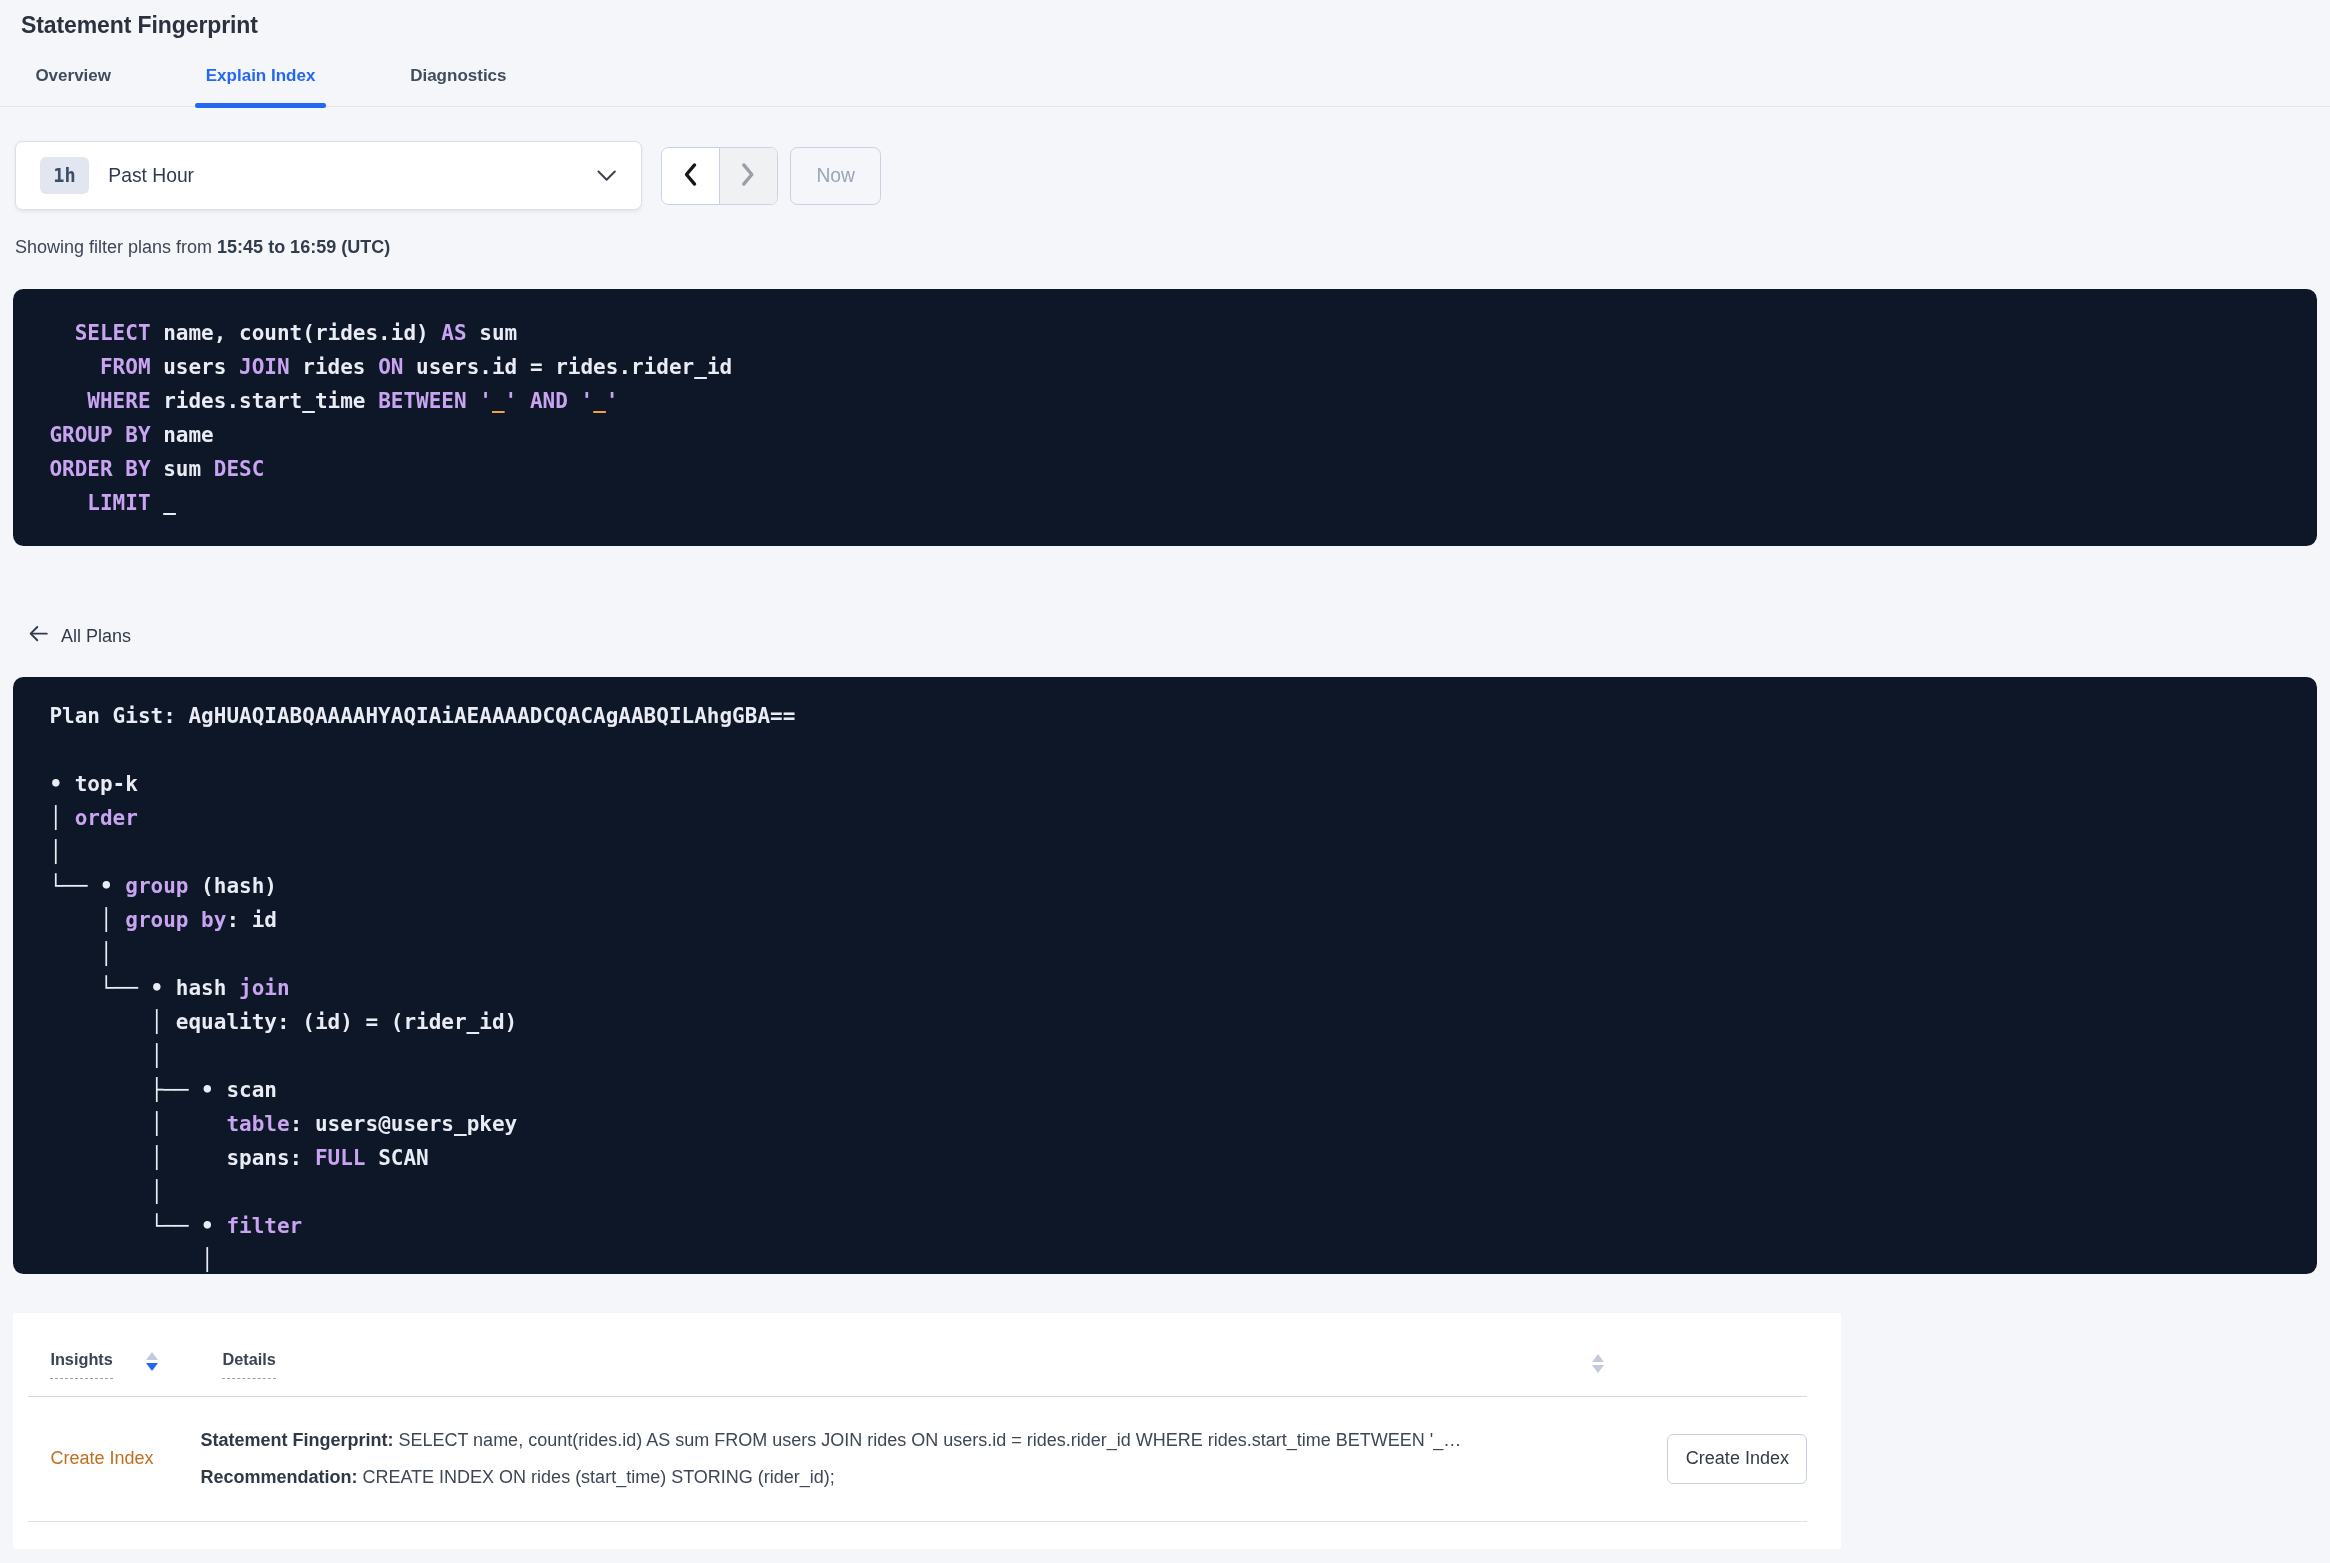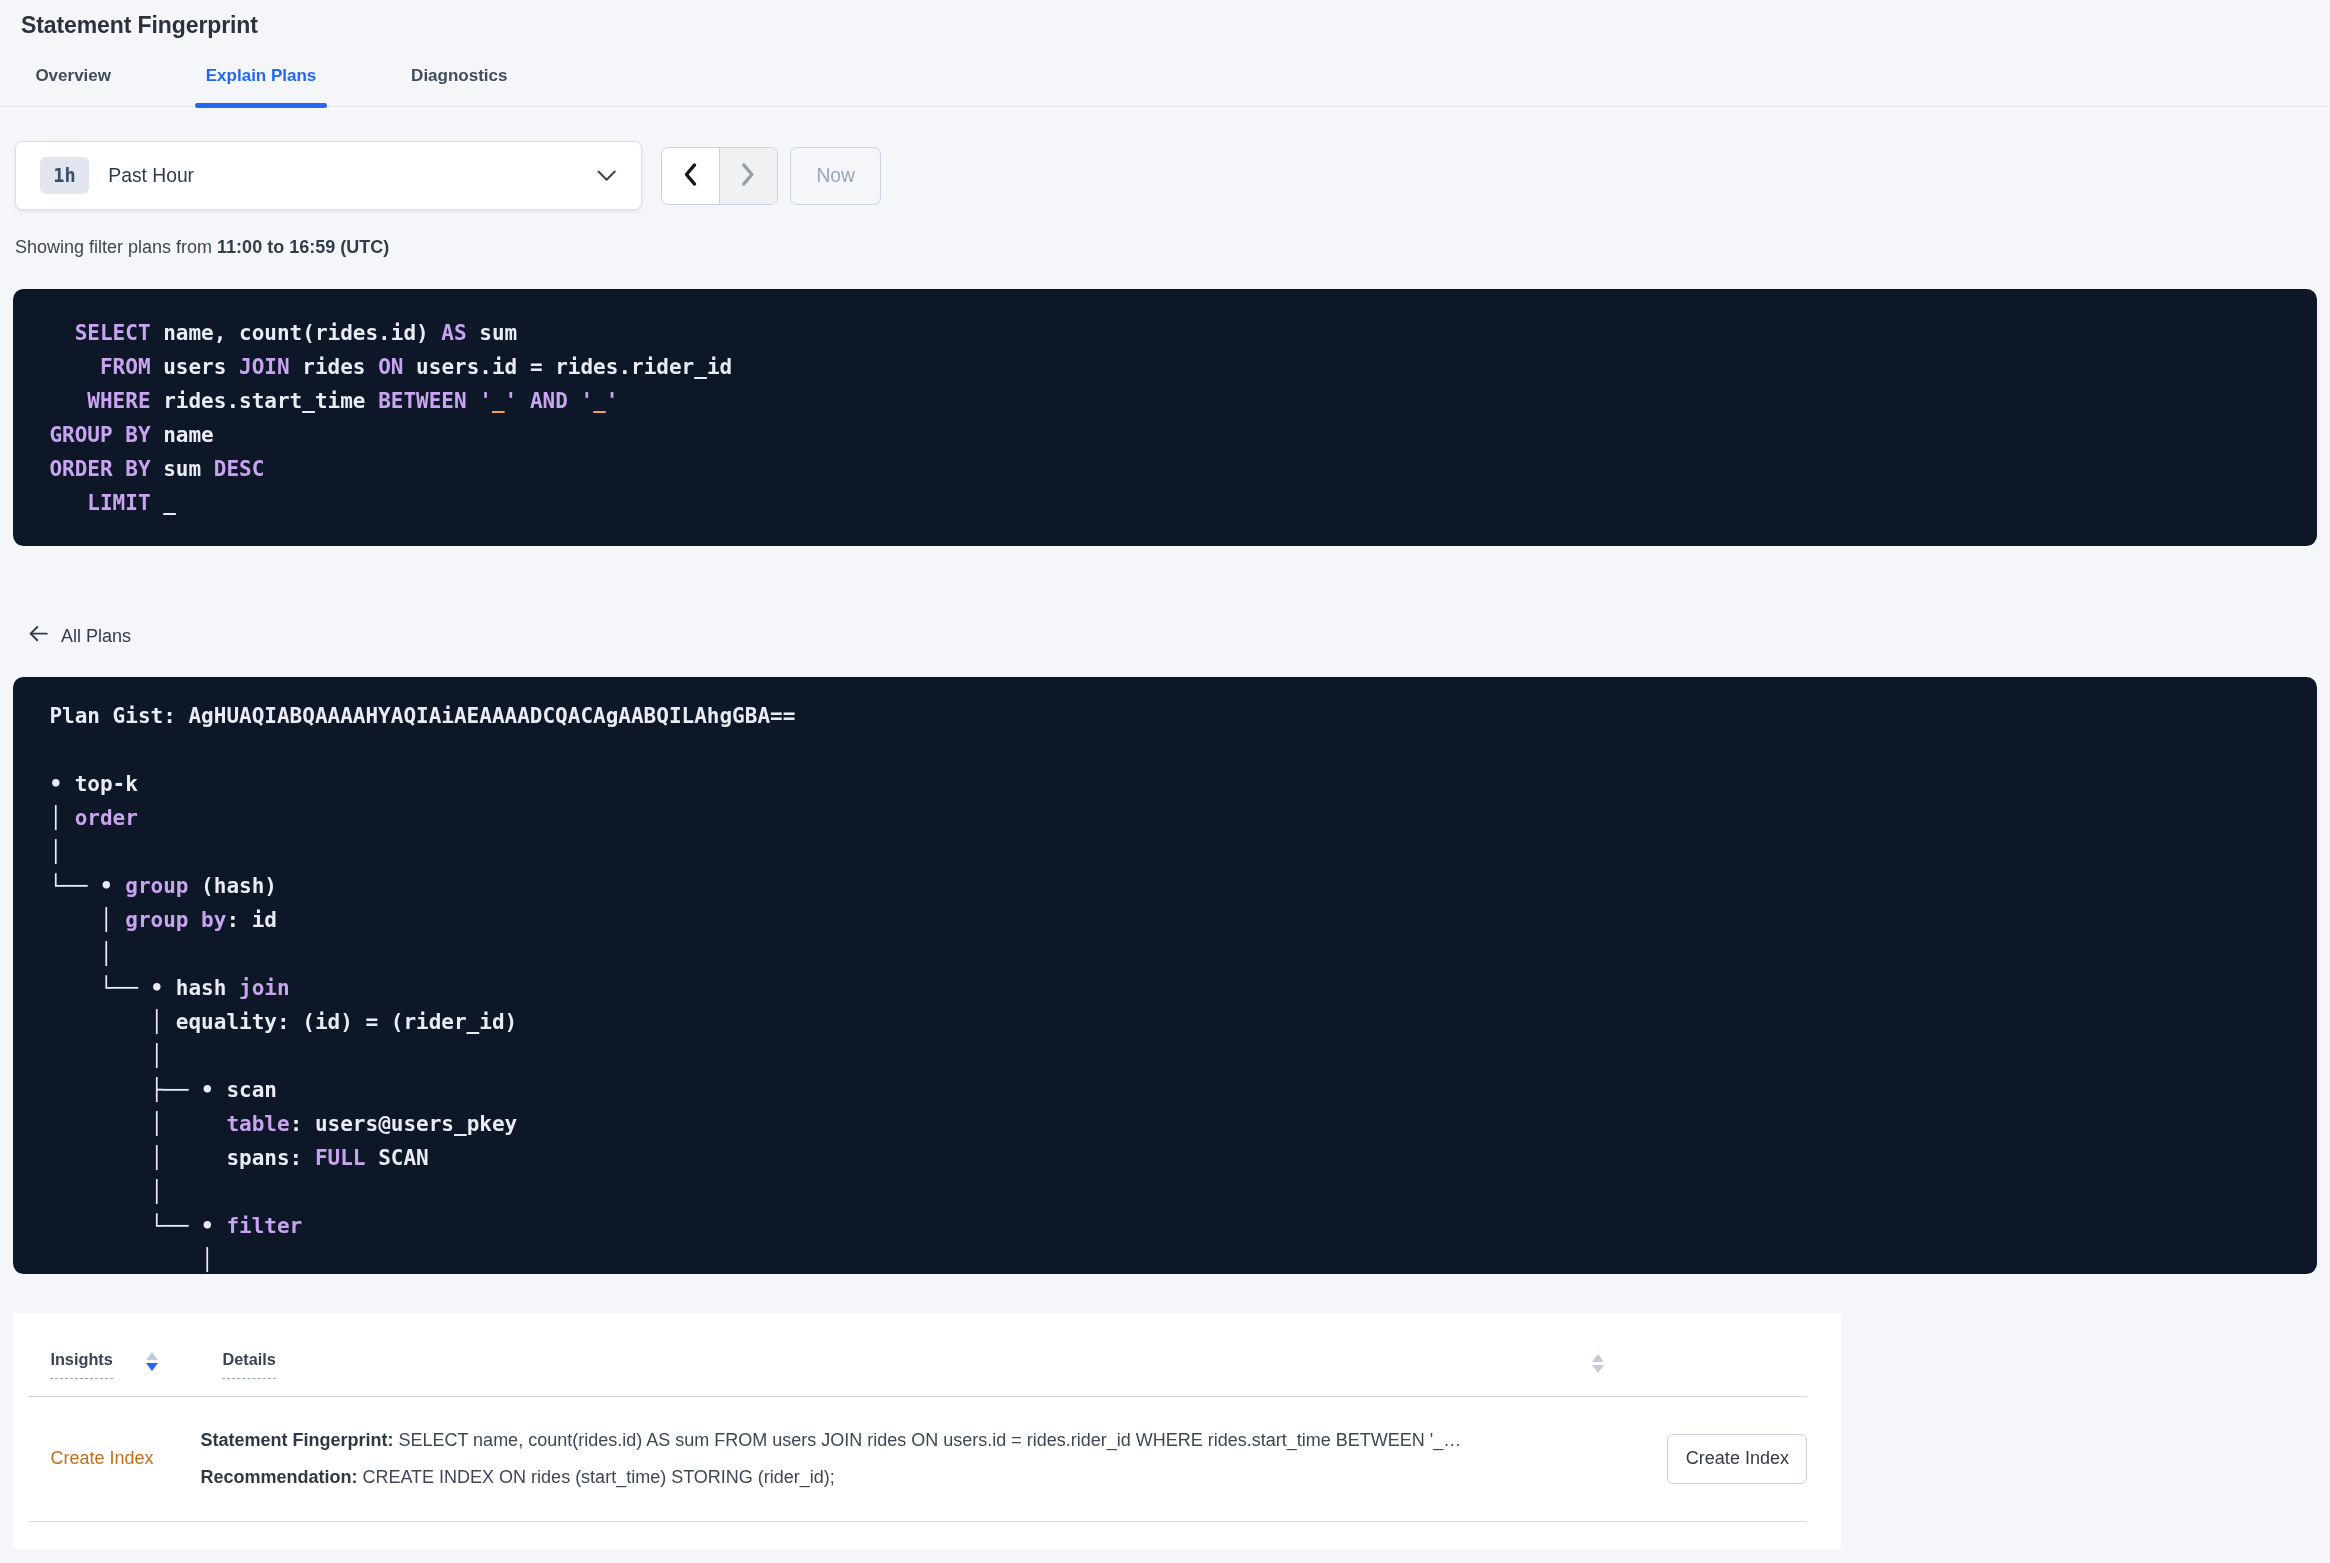--- a/index.html
+++ b/index.html
@@ -125,21 +125,21 @@
 </style>
 </head>
 <body>
 
 
 
 <h1 class="page-title">Statement Fingerprint</h1>
 
 <nav class="tabs">
   <div class="tab">Overview</div>
-  <div class="tab active">Explain Plans</div>
+  <div class="tab active">Explain Index</div>
   <div class="tab">Diagnostics</div>
 </nav>
 
 <section class="controls">
   <div class="time-select">
     <span class="interval-badge">1h</span>
     <span class="range-label">Past Hour</span>
     <span class="select-caret">
       <svg width="19.3" height="12" viewBox="0 0 26 16">
           <polyline points="2,2 13,13 24,2" fill="none" stroke="#394250" stroke-width="2.6" stroke-linecap="round" stroke-linejoin="round"></polyline>
@@ -159,21 +159,21 @@
         <svg width="16.3" height="25" viewBox="0 0 22 34">
             <polyline points="5,4 16,17 5,30" fill="none" stroke="#999ea7" stroke-width="4.6" stroke-linecap="round" stroke-linejoin="round"></polyline>
           </svg>
       </span>
     </div>
   </div>
   <button class="now-btn">Now</button>
 </section>
 
 <p class="subtitle">
-  <span>Showing filter plans from </span><b>11:00 to 16:59 (UTC)</b>
+  <span>Showing filter plans from </span><b>15:45 to 16:59 (UTC)</b>
 </p>
 
 <div class="code-block sql-block">
   <pre><div><span>  </span><span class="tok-k">SELECT</span><span> name, count(rides.id) </span><span class="tok-k">AS</span><span> sum</span></div><div><span>    </span><span class="tok-k">FROM</span><span> users </span><span class="tok-k">JOIN</span><span> rides </span><span class="tok-k">ON</span><span> users.id = rides.rider_id</span></div><div><span>   </span><span class="tok-k">WHERE</span><span> rides.start_time </span><span class="tok-k">BETWEEN</span><span> </span><span class="tok-k">'</span><span class="tok-l">_</span><span class="tok-k">'</span><span> </span><span class="tok-k">AND</span><span> </span><span class="tok-k">'</span><span class="tok-l">_</span><span class="tok-k">'</span></div><div><span class="tok-k">GROUP BY</span><span> name</span></div><div><span class="tok-k">ORDER BY</span><span> sum </span><span class="tok-k">DESC</span></div><div><span>   </span><span class="tok-k">LIMIT</span><span> _</span></div></pre>
 </div>
 
 <a class="all-plans">
   <span>
     <svg width="22" height="19.3" viewBox="0 0 30 26">
         <line x1="27" y1="13" x2="6" y2="13" stroke="#323b49" stroke-width="2.6" stroke-linecap="round"></line>

